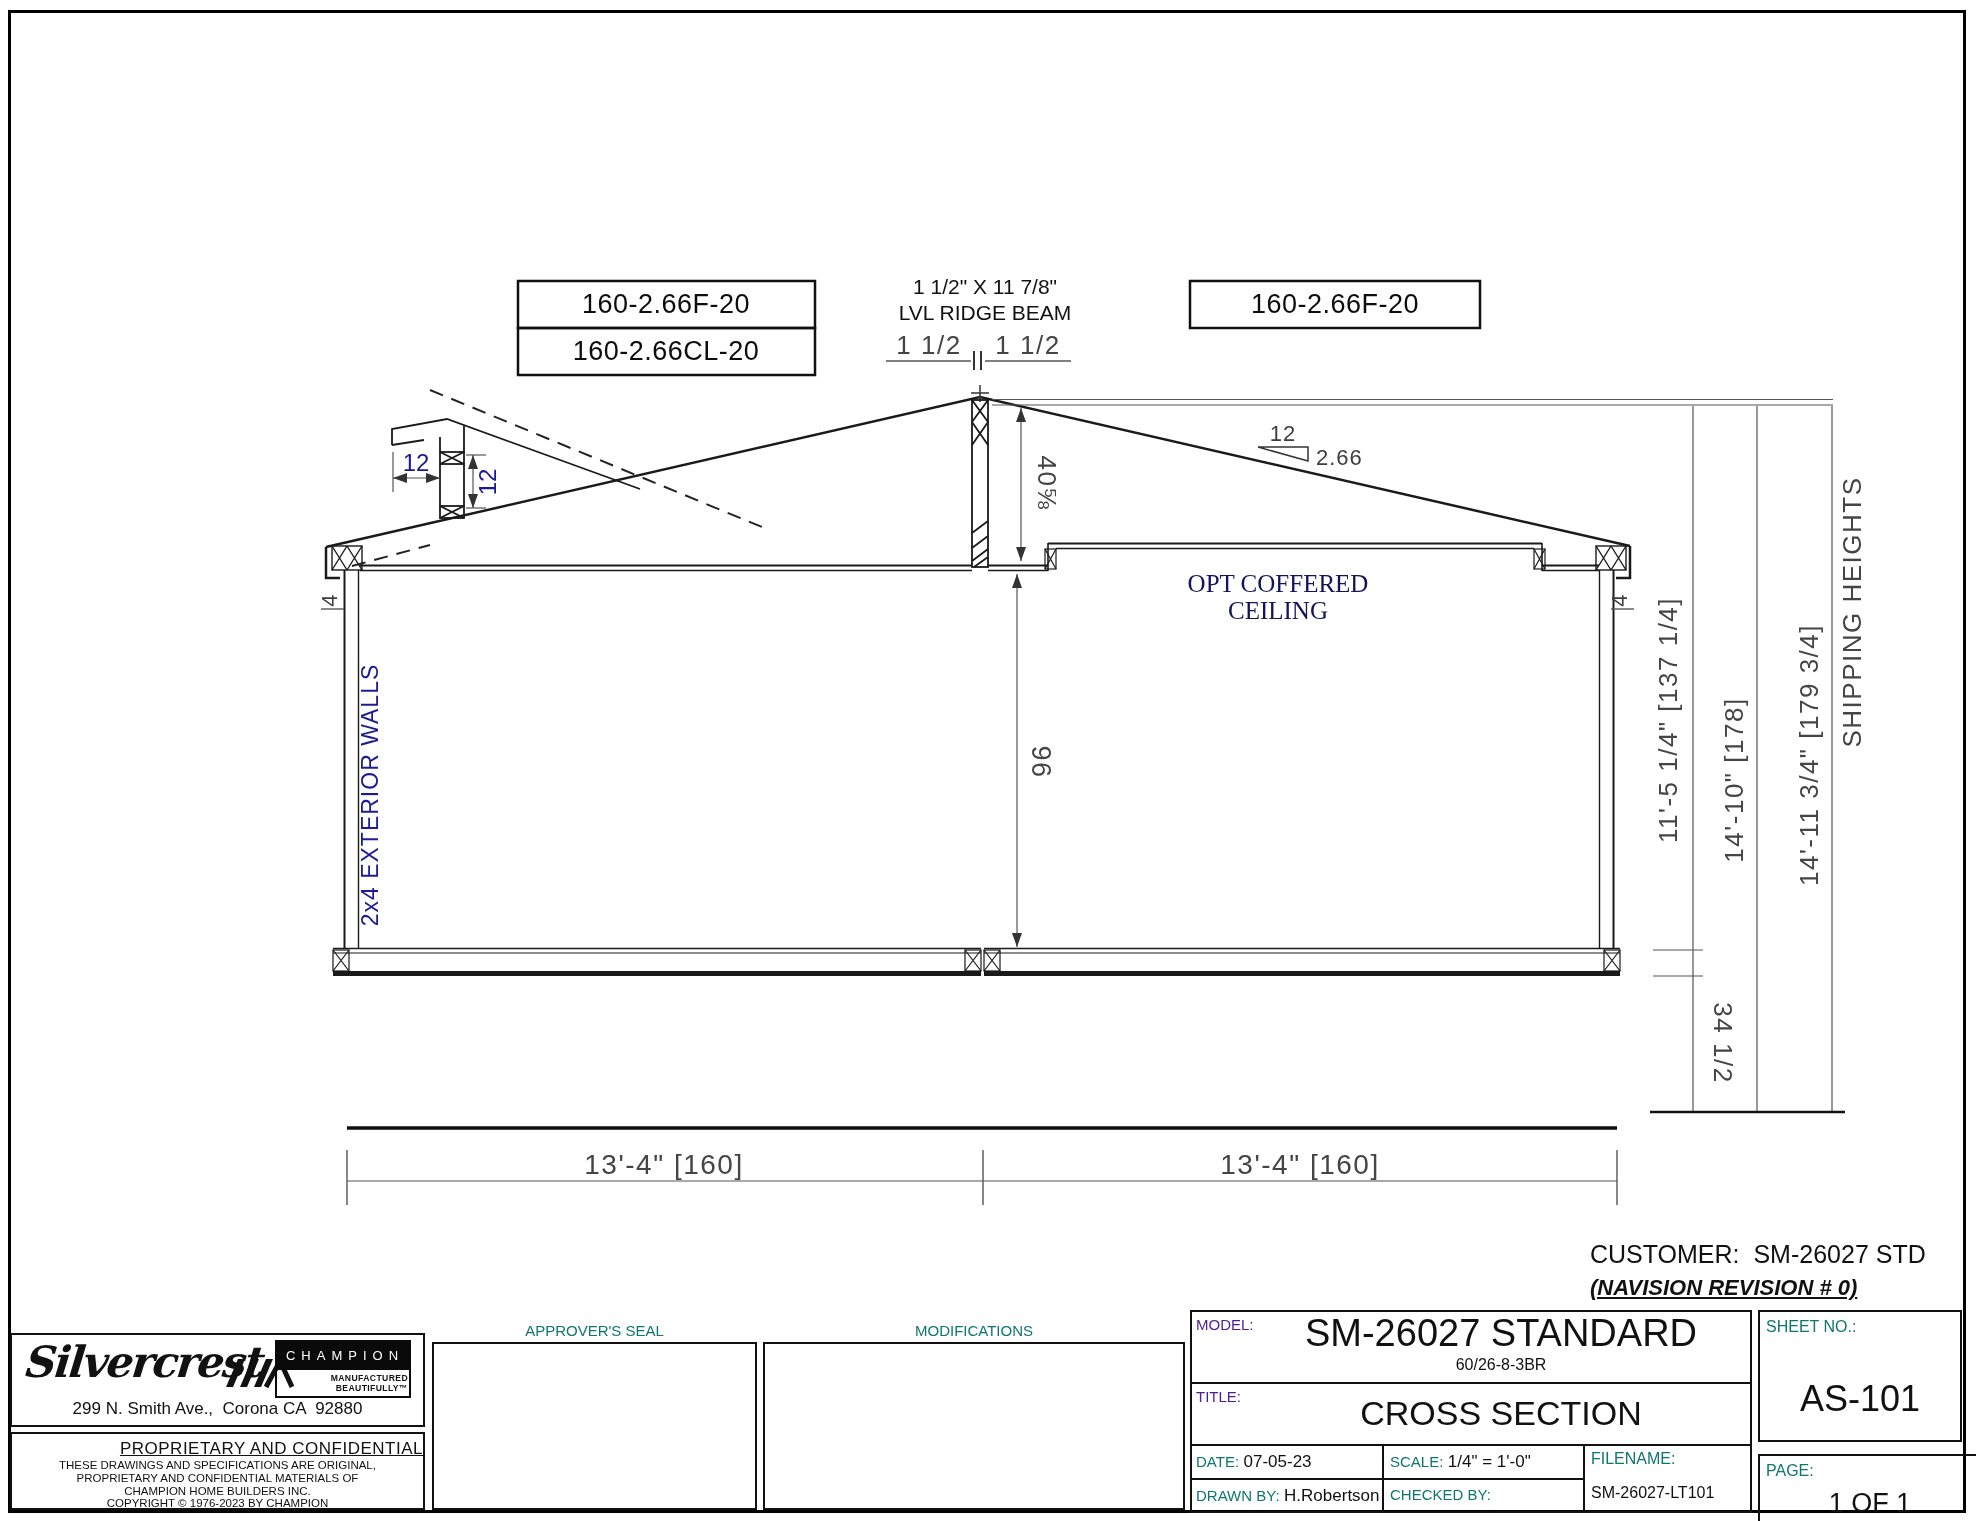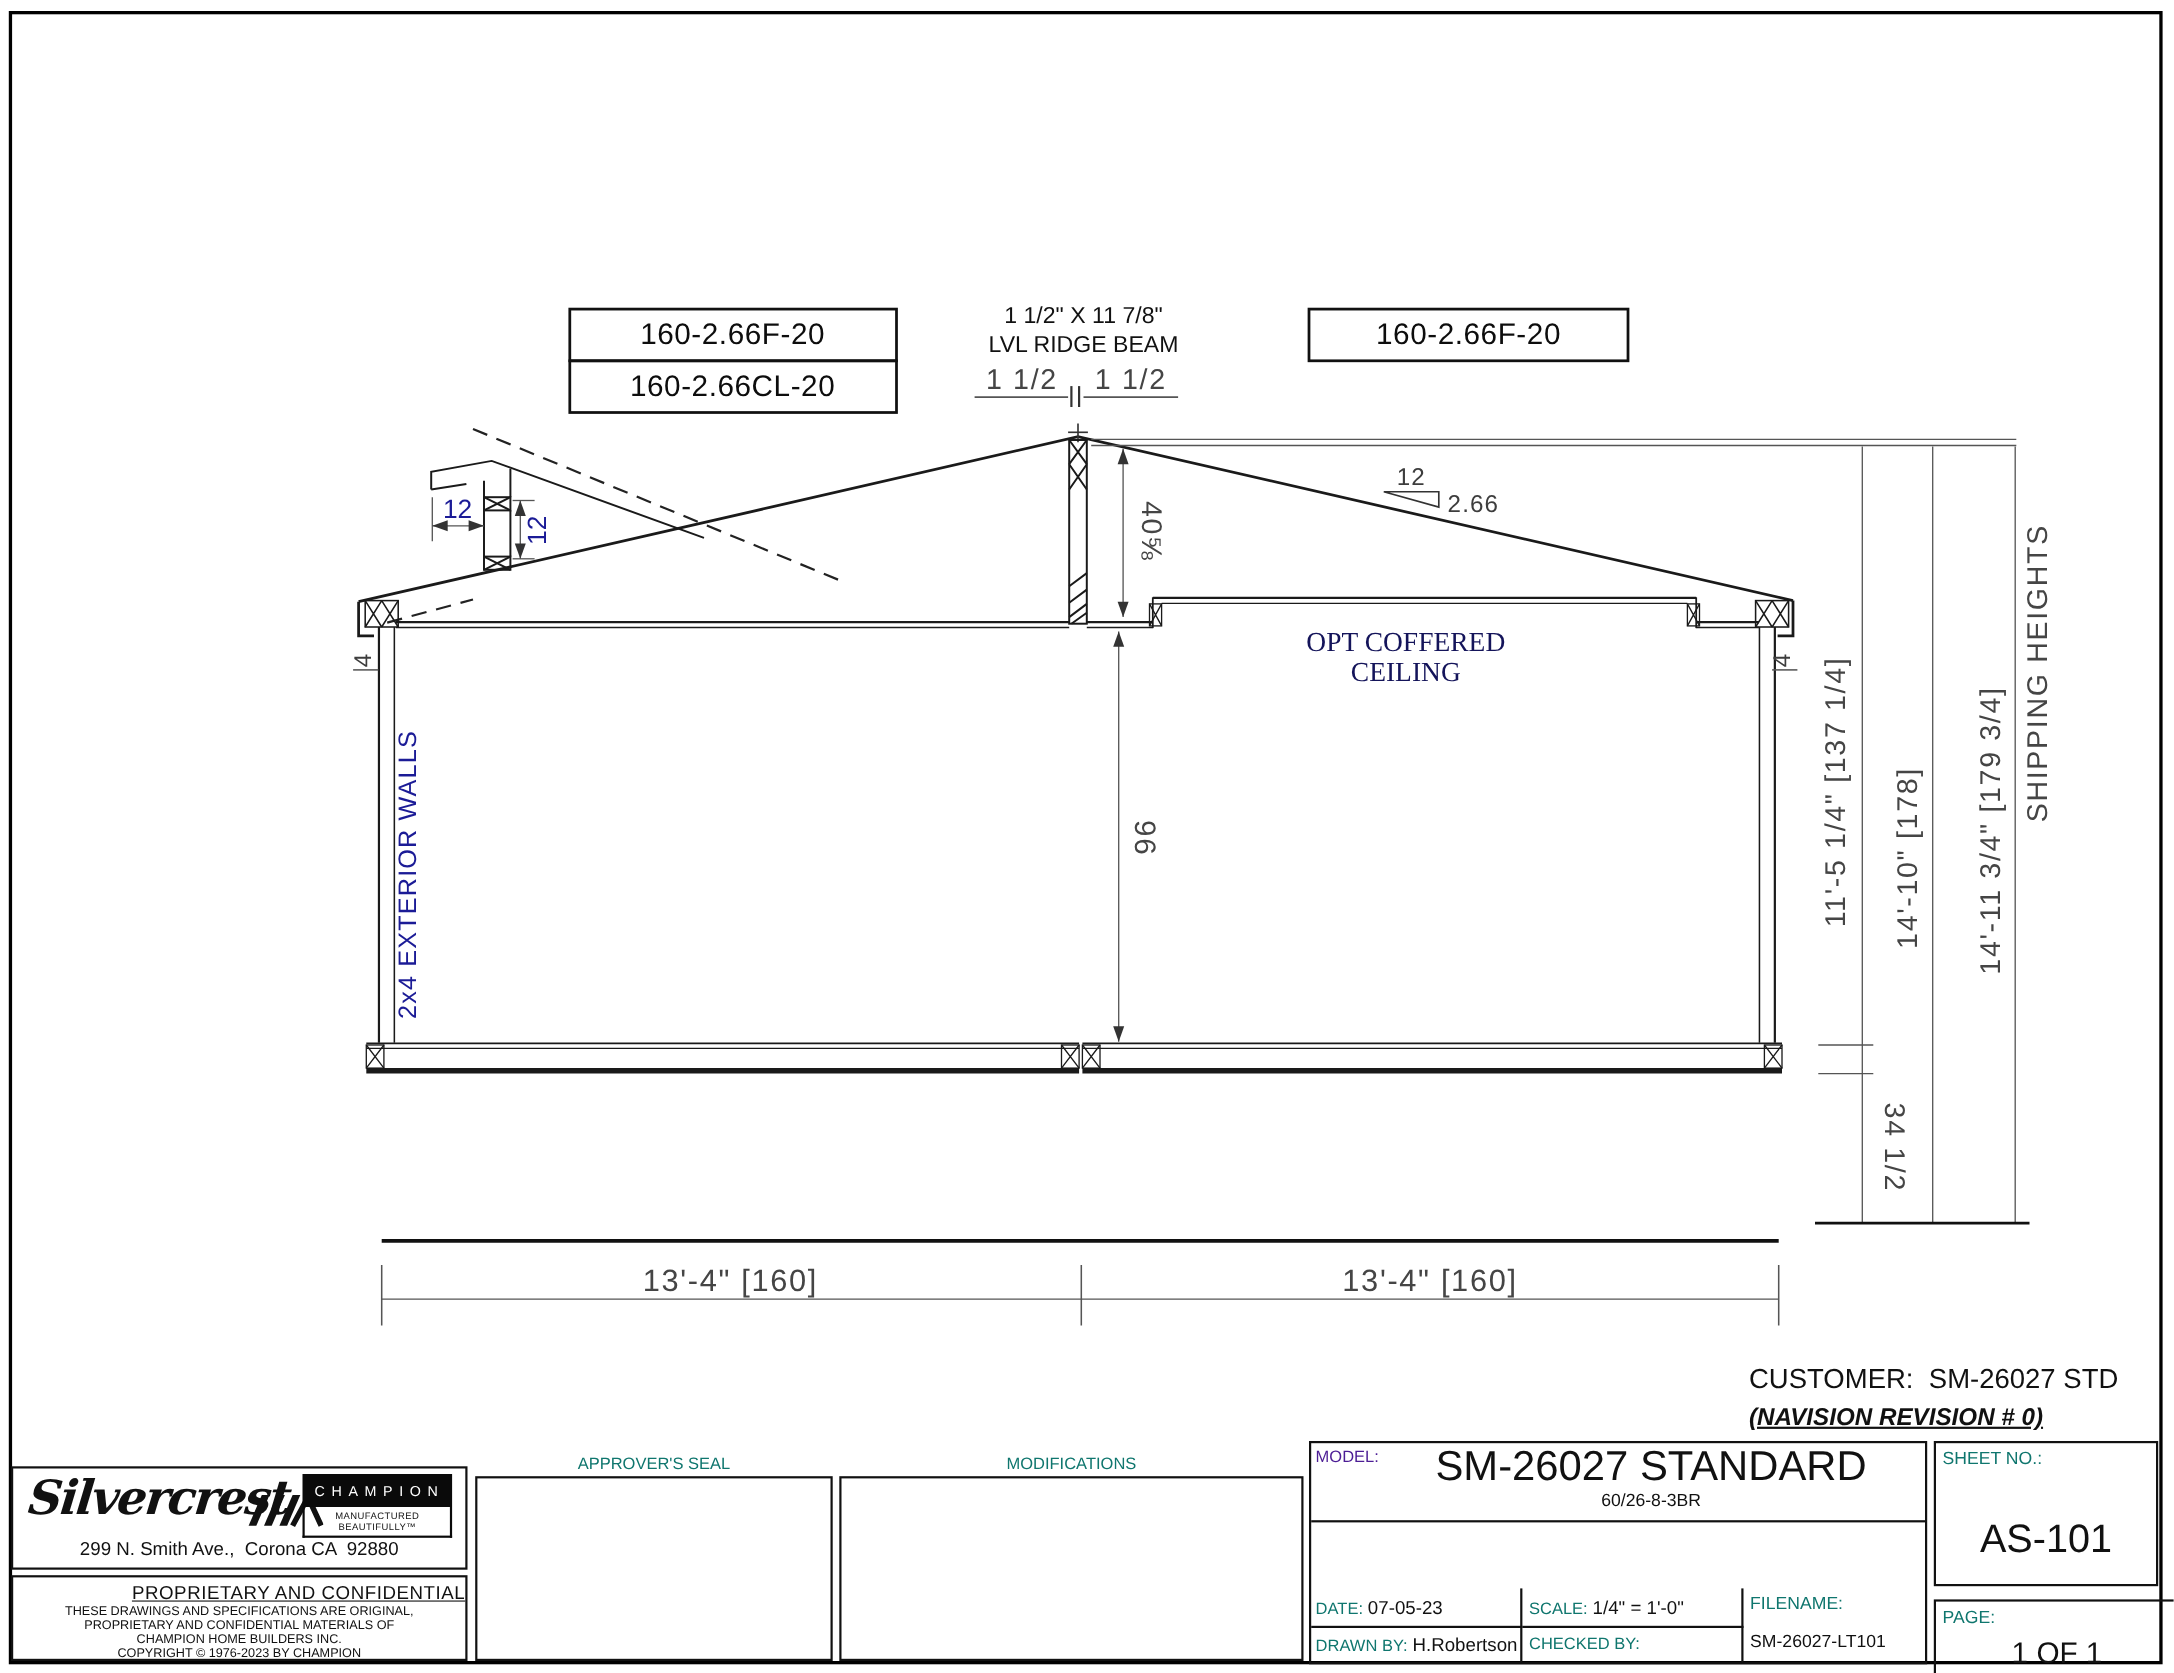--- a/index.html
+++ b/index.html
@@ -13,21 +13,21 @@
   svg text{font-family:"Liberation Sans",sans-serif}
   .cad{fill:#454545;letter-spacing:1.5px}
   .cadsm{fill:#3d3d3d;letter-spacing:1px}
   .blue{fill:#1b1b96}
   .boxlbl{fill:#0d0d0d;letter-spacing:.5px}
   .serif{font-family:"Liberation Serif",serif;fill:#14145a}
   .tb-biglabel{font-size:15px;color:#4c1d95}
   .champ-black{background:#0a0a0a;color:#fff;letter-spacing:6px;font-size:13px;
                text-align:center;padding:8px 0 7px 4px}
   .champ-tag{border:2px solid #0a0a0a;border-top:none;font-size:8.6px;letter-spacing:.4px;
-             text-align:center;padding:3px 1px;font-weight:normal}
+             text-align:right;padding:3px 1px;font-weight:bold}
   .prop-head{font-size:17px;text-decoration:underline;text-align:right;margin-top:5px;letter-spacing:.5px}
   .prop-line{font-size:11.5px;line-height:12.8px;text-align:center}
   .silver{font-family:"DejaVu Serif",serif;font-style:italic;font-weight:bold;
           font-size:43px;letter-spacing:-2px;transform:skewX(-6deg);display:inline-block}
 </style>
 </head>
 <body>
 
 <div class="abs page-border" style="left:8px;top:10px;width:1958px;height:1503px"></div>
 
@@ -247,20 +247,24 @@
 <div class="abs border-box" style="left:763px;top:1342px;width:422px;height:168px"></div>
 
 <div class="abs border-box" style="left:1190px;top:1310px;width:562px;height:203px">
 
   <div class="abs" style="left:0;top:0;width:558px;height:70px;border-bottom:2px solid #111">
     <span class="abs tb-biglabel" style="left:4px;top:4px">MODEL:</span>
     <div class="abs center" style="left:60px;right:0;top:0px;font-size:38px">SM-26027 STANDARD</div>
     <div class="abs center" style="left:60px;right:0;top:44px;font-size:16px">60/26-8-3BR</div>
   </div>
 
+  <div class="abs" style="left:0;top:70px;width:558px;height:62px;border-bottom:2px solid #111">
+    <span class="abs tb-biglabel" style="left:4px;top:6px">TITLE:</span>
+    <div class="abs center" style="left:60px;right:0;top:12px;font-size:34px">CROSS SECTION</div>
+  </div>
 
   <div class="abs" style="left:0;top:132px;width:558px;height:67px">
     <div class="abs" style="left:0;top:0;width:192px;height:36px;border-right:2px solid #111;border-bottom:2px solid #111;padding:8px 4px 0 4px;box-sizing:border-box">
       <span class="lbl">DATE:</span>
       <span style="font-size:17px">07-05-23</span>
     </div>
     <div class="abs" style="left:192px;top:0;width:201px;height:36px;border-right:2px solid #111;border-bottom:2px solid #111;padding:8px 0 0 6px;box-sizing:border-box">
       <span class="lbl">SCALE:</span>
       <span style="font-size:17px">1/4" = 1'-0"</span>
     </div>

